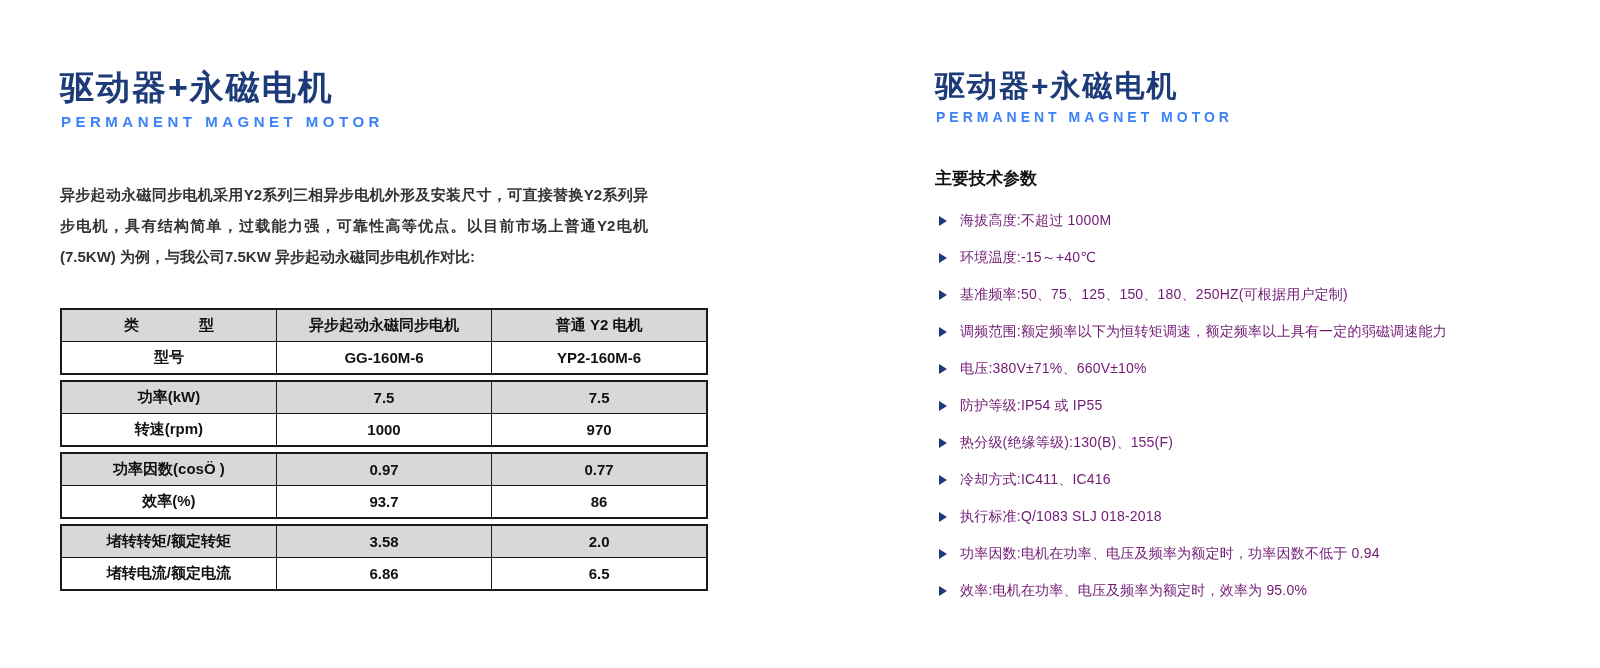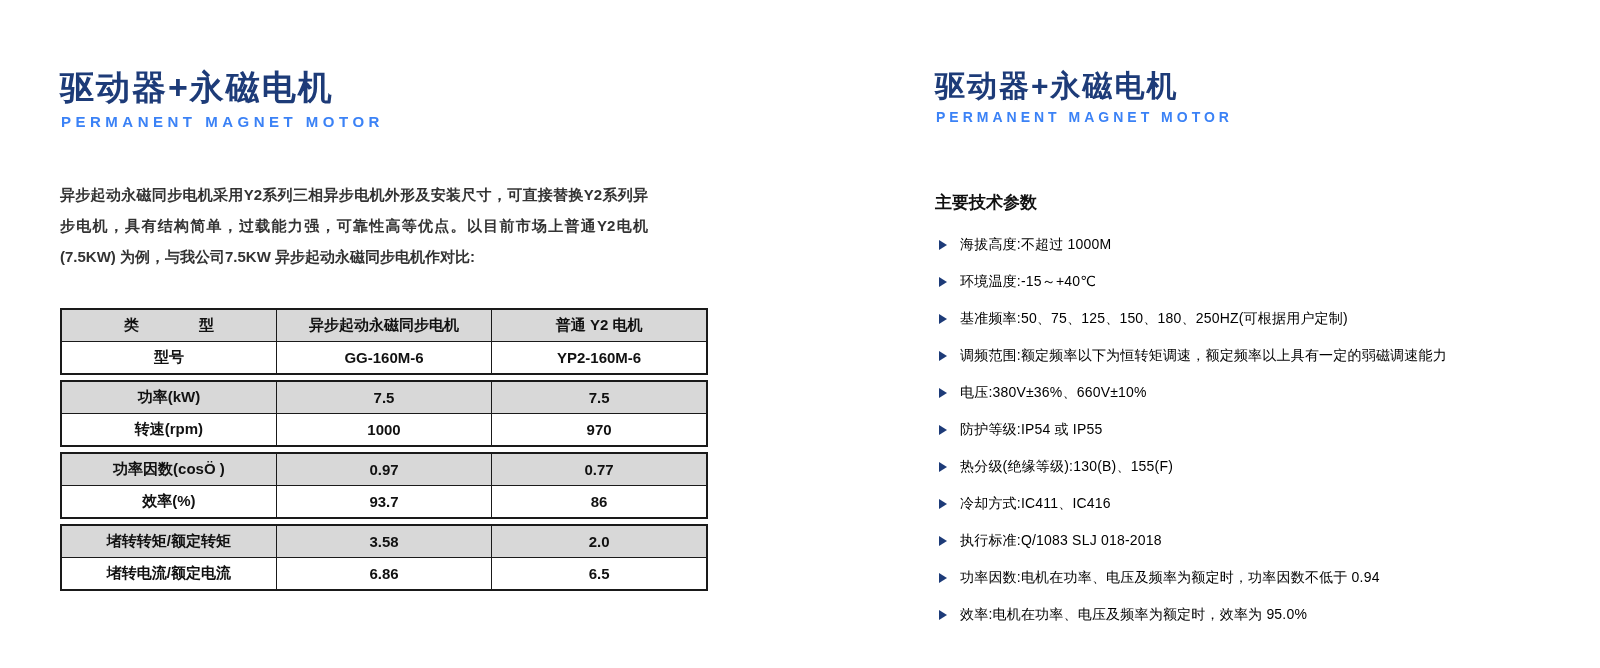--- a/index.html
+++ b/index.html
@@ -27,27 +27,27 @@
   table.cmp-group{width:100%;border-collapse:collapse;table-layout:fixed;
                   margin:0 0 5px 0;border:2px solid #1a1a1a;}
   table.cmp-group td{border:1.5px solid #1a1a1a;height:29px;text-align:center;
                      vertical-align:middle;font-size:15px;color:#111111;
                      font-weight:600;padding:1px 0;}
   table.cmp-group tr.gray td{background:#d8d8d8;}
   table.cmp-group tr.head td{font-weight:800;}
   table.cmp-group td.lbl{font-weight:700;}
 
   
-  .section-heading{margin:66px 0 0 0;font-size:17px;font-weight:800;color:#101010;}
+  .section-heading{margin:42px 0 0 0;font-size:17px;font-weight:800;color:#101010;}
   .spec-list{margin-top:24px;}
   .spec-item{display:flex;align-items:center;margin-bottom:22px;height:15px;}
   .tri{width:0;height:0;border-top:5.5px solid transparent;
        border-bottom:5.5px solid transparent;border-left:8.5px solid #1d3b78;
        margin:0 13px 0 4px;flex:0 0 auto;}
-  .spec-text{font-size:14px;color:#000000;font-weight:500;letter-spacing:0.2px;white-space:nowrap;}
+  .spec-text{font-size:14px;color:#701a75;font-weight:500;letter-spacing:0.2px;white-space:nowrap;}
 </style>
 </head>
 <body>
 
 <div class="page">
 
   <div class="col-left">
     <h1 class="brand-title">驱动器+永磁电机</h1>
     <div class="brand-sub">PERMANENT MAGNET MOTOR</div>
 
@@ -136,21 +136,21 @@
       <div class="spec-item">
         <span class="tri"></span>
         <span class="spec-text">基准频率:50、75、125、150、180、250HZ(可根据用户定制)</span>
       </div>
       <div class="spec-item">
         <span class="tri"></span>
         <span class="spec-text">调频范围:额定频率以下为恒转矩调速，额定频率以上具有一定的弱磁调速能力</span>
       </div>
       <div class="spec-item">
         <span class="tri"></span>
-        <span class="spec-text">电压:380V±36%、660V±10%</span>
+        <span class="spec-text">电压:380V±71%、660V±10%</span>
       </div>
       <div class="spec-item">
         <span class="tri"></span>
         <span class="spec-text">防护等级:IP54 或 IP55</span>
       </div>
       <div class="spec-item">
         <span class="tri"></span>
         <span class="spec-text">热分级(绝缘等级):130(B)、155(F)</span>
       </div>
       <div class="spec-item">

